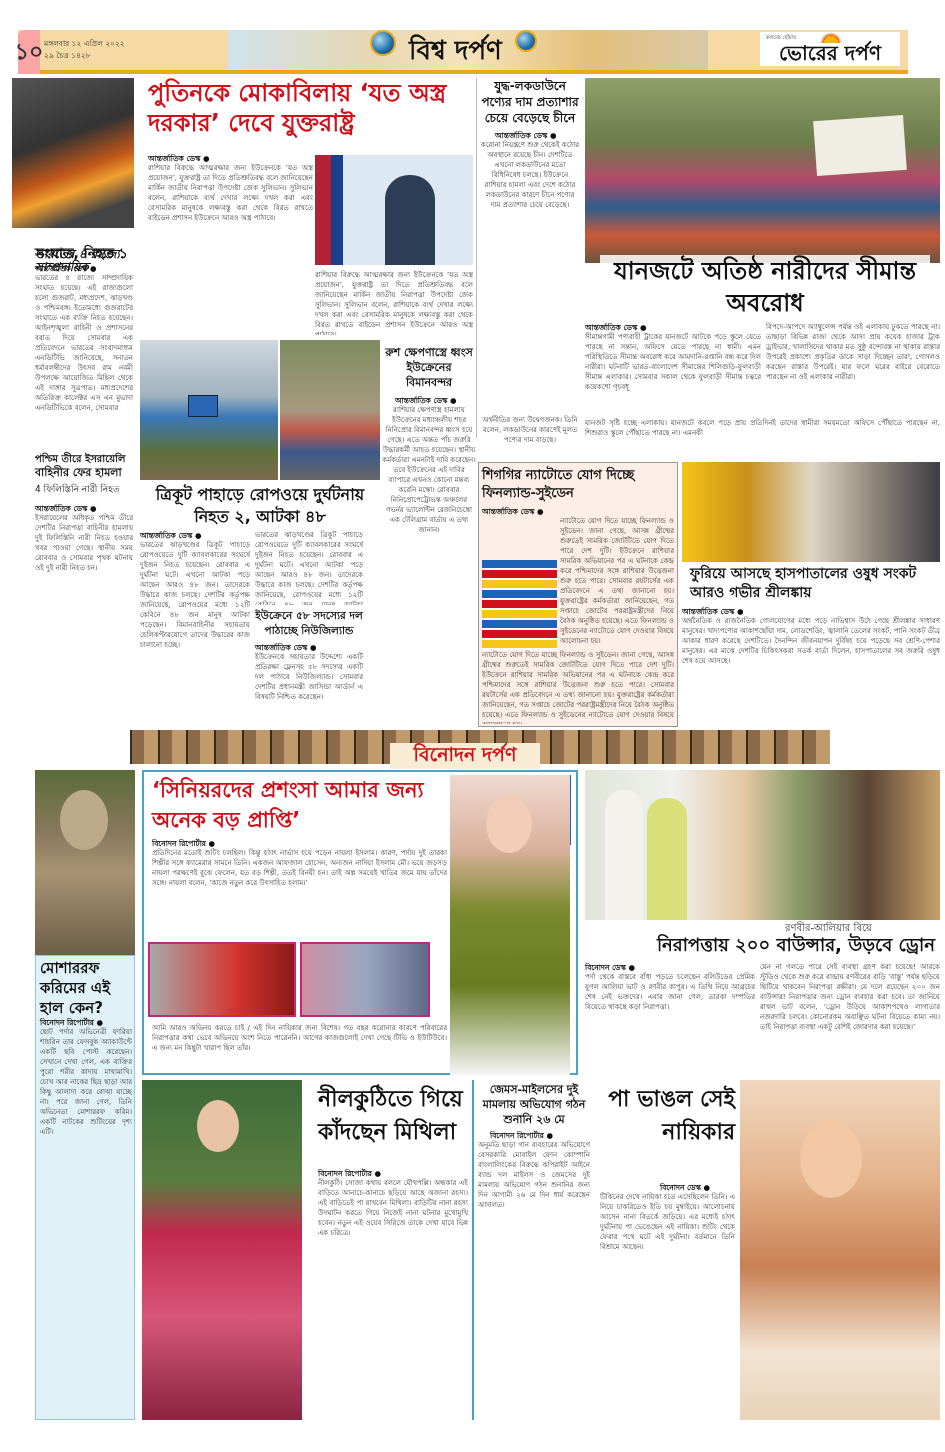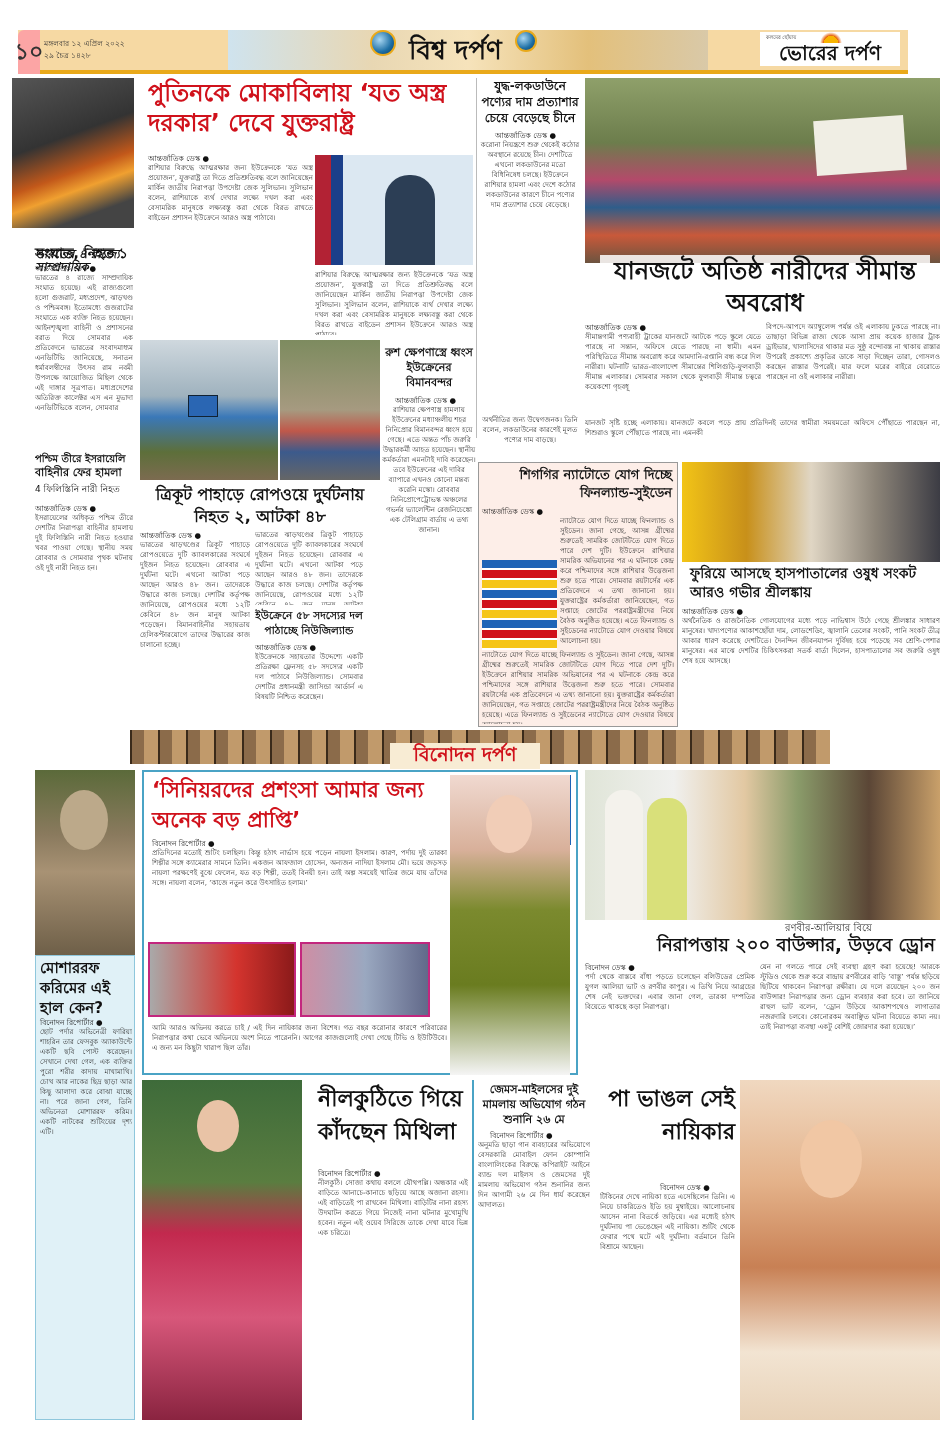--- a/index.html
+++ b/index.html
@@ -1,19 +1,19 @@
 <!DOCTYPE html>
 <html><head>
 <meta charset="utf-8">
 <style>
   * { box-sizing: border-box; margin: 0; padding: 0; }
   body { width: 945px; height: 1452px; background: #fff; font-family: "DejaVu Sans", sans-serif; color: #222; overflow: hidden; position: relative; }
   .abs { position: absolute; }
   .txt { font-size: 7px; line-height: 10px; color: #333; text-align: justify; overflow: hidden; }
-  .desk { font-size: 7.5px; font-weight: normal; color: #111; }
+  .desk { font-size: 7.5px; font-weight: bold; color: #111; }
   .hl-red { color: #d0111b; font-family: "DejaVu Sans", sans-serif; font-weight: bold; }
   .hl-blk { color: #111; font-family: "DejaVu Sans", sans-serif; font-weight: bold; }
   .photo { background: #999; overflow: hidden; }
   .rule-v { border-left: 1px solid #bbb; }
   
   .hdr { top: 30px; left: 18px; width: 890px; height: 40px; background: #f6d9a3; }
   .hdr-bar { top: 70px; left: 35px; width: 873px; height: 4px; background: #e9a91a; }
   .pg-tab { top: 30px; left: 18px; width: 22px; height: 44px; background: #fca5a5; border-radius: 6px 0 0 0; font-size: 22px; font-weight: bold; color: #333; display:flex; align-items:center; justify-content:center; }
   .date { top: 38px; left: 44px; font-size: 7.5px; line-height: 12px; color: #333; }
   .banner { top: 30px; left: 228px; width: 480px; height: 40px; background: linear-gradient(90deg,#cfe3ee 0%,#e8d7b3 30%,#f6e3bb 50%,#e3c07b 75%,#d9c9a8 100%); }
@@ -98,21 +98,21 @@
 
 <div class="abs hl-blk" style="top:345px;left:382px;width:94px;font-size:11px;line-height:15px;text-align:center;">রুশ ক্ষেপণাস্ত্রে ধ্বংস ইউক্রেনের বিমানবন্দর</div>
 <div class="abs desk" style="top:395px;left:395px;">আন্তর্জাতিক ডেস্ক ●</div>
 <div class="abs txt" style="top:405px;left:382px;width:94px;height:320px;text-align:center;">রাশিয়ার ক্ষেপণাস্ত্র হামলায় ইউক্রেনের মধ্যাঞ্চলীয় শহর নিনিপ্রোর বিমানবন্দর ধ্বংস হয়ে গেছে। এতে অন্তত পাঁচ জরুরি উদ্ধারকর্মী আহত হয়েছেন। স্থানীয় কর্মকর্তারা এমনটাই দাবি করেছেন। তবে ইউক্রেনের এই দাবির ব্যাপারে এখনও কোনো মন্তব্য করেনি মস্কো। রোববার নিনিপ্রোপেট্রোভস্ক অঞ্চলের গভর্নর ভ্যালেন্টিন রেজনিচেঙ্কো এক টেলিগ্রাম বার্তায় এ তথ্য জানান।</div>
 
 <div class="abs hl-blk" style="top:608px;left:255px;width:108px;font-size:10.5px;line-height:15px;text-align:center;">ইউক্রেনে ৫৮ সদস্যের দল পাঠাচ্ছে নিউজিল্যান্ড</div>
 <div class="abs desk" style="top:642px;left:255px;">আন্তর্জাতিক ডেস্ক ●</div>
 <div class="abs txt" style="top:652px;left:255px;width:108px;height:73px;">ইউক্রেনকে সহায়তার উদ্দেশ্যে একটি প্রতিরক্ষা ফ্লেনসহ ৫৮ সদস্যের একটি দল পাঠাবে নিউজিল্যান্ড। সোমবার দেশটির প্রধানমন্ত্রী জাসিন্ডা আর্ডার্ন এ বিষয়টি নিশ্চিত করেছেন।</div>
 
 <div class="abs" style="top:462px;left:478px;width:200px;height:265px;border:1px solid #999;background:#fdeee8;"></div>
-<div class="abs hl-blk" style="top:466px;left:482px;width:190px;font-size:13px;line-height:18px;text-align:right;">শিগগির ন্যাটোতে যোগ দিচ্ছে ফিনল্যান্ড-সুইডেন</div>
+<div class="abs hl-blk" style="top:466px;left:482px;width:190px;font-size:13px;line-height:18px;text-align:left;">শিগগির ন্যাটোতে যোগ দিচ্ছে ফিনল্যান্ড-সুইডেন</div>
 <div class="abs desk" style="top:506px;left:482px;">আন্তর্জাতিক ডেস্ক ●</div>
 <div class="abs photo" style="top:560px;left:482px;width:75px;height:90px;background:repeating-linear-gradient(180deg,#1e63b6 0 8px,#fff 8px 10px,#d0111b 10px 18px,#fff 18px 20px,#f5c518 20px 28px,#fff 28px 30px);"></div>
 <div class="abs txt" style="top:516px;left:560px;width:114px;height:130px;">ন্যাটোতে যোগ দিতে যাচ্ছে ফিনল্যান্ড ও সুইডেন। জানা গেছে, আসন্ন গ্রীষ্মের শুরুতেই সামরিক জোটটিতে যোগ দিতে পারে দেশ দুটি। ইউক্রেনে রাশিয়ার সামরিক অভিযানের পর এ ঘটনাকে কেন্দ্র করে পশ্চিমাদের সঙ্গে রাশিয়ার উত্তেজনা শুরু হতে পারে। সোমবার রয়টার্সের এক প্রতিবেদনে এ তথ্য জানানো হয়। যুক্তরাষ্ট্রের কর্মকর্তারা জানিয়েছেন, গত সপ্তাহে জোটের পররাষ্ট্রমন্ত্রীদের নিয়ে বৈঠক অনুষ্ঠিত হয়েছে। এতে ফিনল্যান্ড ও সুইডেনের ন্যাটোতে যোগ দেওয়ার বিষয়ে আলোচনা হয়।</div>
 <div class="abs txt" style="top:650px;left:482px;width:192px;height:74px;">ন্যাটোতে যোগ দিতে যাচ্ছে ফিনল্যান্ড ও সুইডেন। জানা গেছে, আসন্ন গ্রীষ্মের শুরুতেই সামরিক জোটটিতে যোগ দিতে পারে দেশ দুটি। ইউক্রেনে রাশিয়ার সামরিক অভিযানের পর এ ঘটনাকে কেন্দ্র করে পশ্চিমাদের সঙ্গে রাশিয়ার উত্তেজনা শুরু হতে পারে। সোমবার রয়টার্সের এক প্রতিবেদনে এ তথ্য জানানো হয়। যুক্তরাষ্ট্রের কর্মকর্তারা জানিয়েছেন, গত সপ্তাহে জোটের পররাষ্ট্রমন্ত্রীদের নিয়ে বৈঠক অনুষ্ঠিত হয়েছে। এতে ফিনল্যান্ড ও সুইডেনের ন্যাটোতে যোগ দেওয়ার বিষয়ে আলোচনা হয়।</div>
 
 <div class="abs photo" style="top:462px;left:682px;width:258px;height:100px;background:linear-gradient(90deg,#f2c417 0%,#c8901a 25%,#e0d6c4 50%,#8c8478 75%,#3c3c44 100%);"></div>
 <div class="abs hl-blk" style="top:564px;left:690px;width:245px;font-size:14px;line-height:19px;text-align:left;">ফুরিয়ে আসছে হাসপাতালের ওষুধ সংকট আরও গভীর শ্রীলঙ্কায়</div>
 <div class="abs desk" style="top:606px;left:682px;">আন্তর্জাতিক ডেস্ক ●</div>
 <div class="abs txt" style="top:616px;left:682px;width:258px;height:110px;">অর্থনৈতিক ও রাজনৈতিক গোলযোগের মধ্যে পড়ে নাভিশ্বাস উঠে গেছে শ্রীলঙ্কার সাধারণ মানুষের। খাদ্যপণ্যের আকাশছোঁয়া দাম, লোডশেডিং, জ্বালানি তেলের সংকট, পানি সংকট তীব্র আকার ধারণ করেছে দেশটিতে। দৈনন্দিন জীবনযাপন দুর্বিষহ হয়ে পড়েছে সব শ্রেণি-পেশার মানুষের। এর মাঝে দেশটির চিকিৎসকরা সতর্ক বার্তা দিলেন, হাসপাতালের সব জরুরি ওষুধ শেষ হয়ে আসছে।</div>
 

